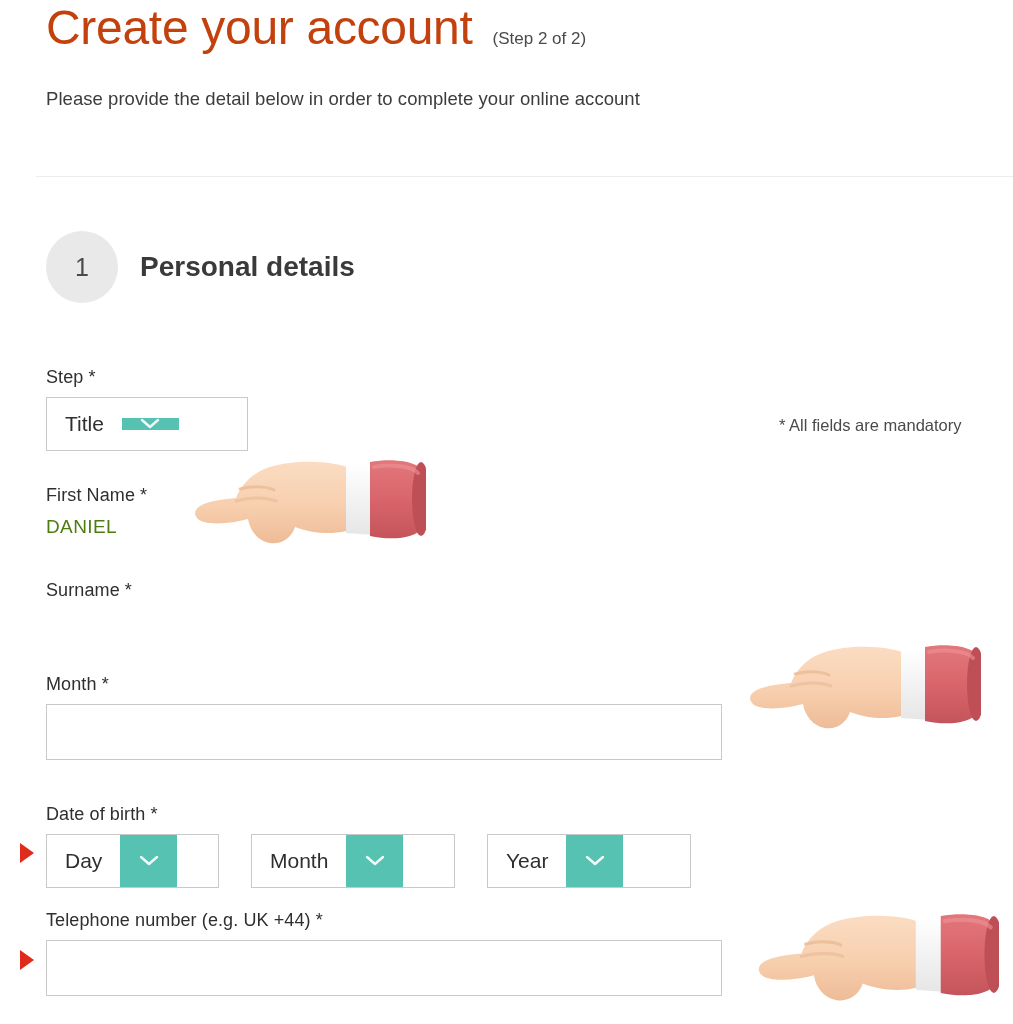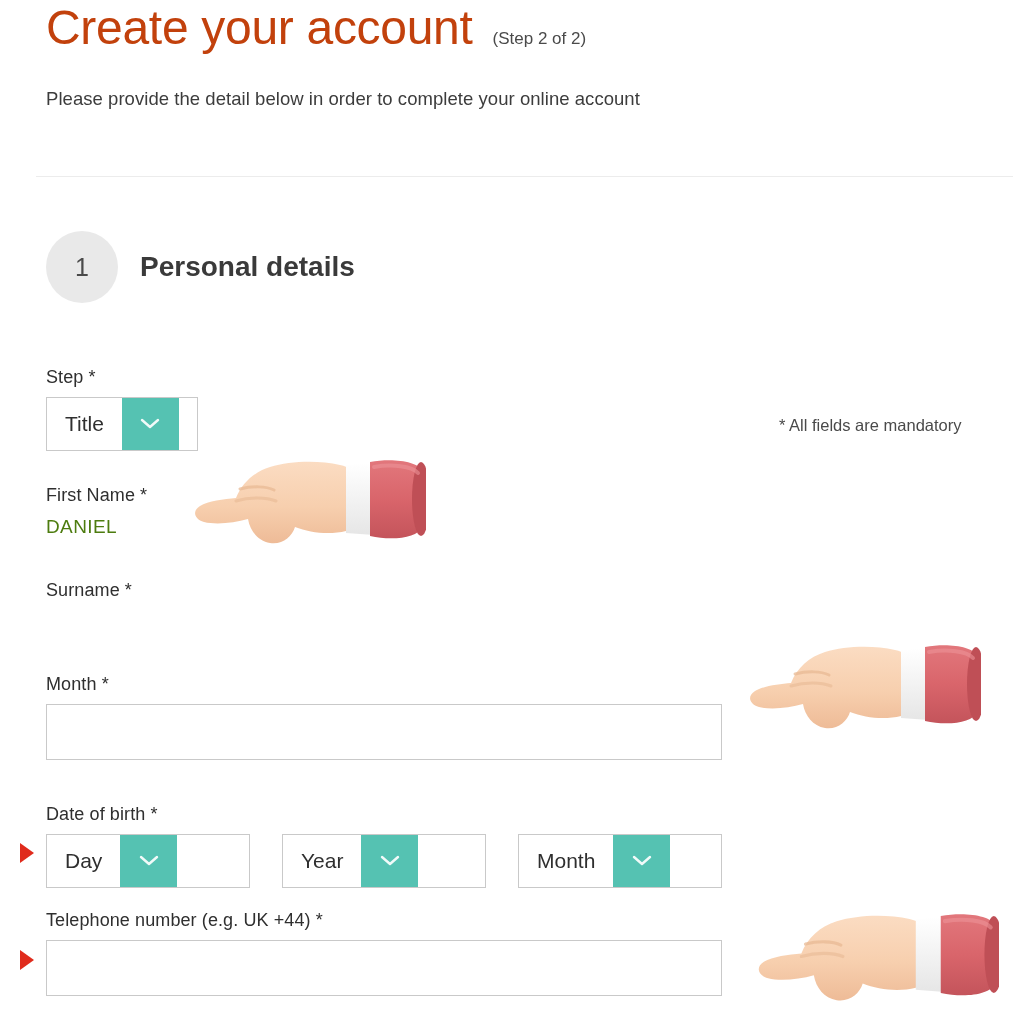--- a/index.html
+++ b/index.html
@@ -114,21 +114,21 @@
 
 <div class="section-head">
   <div class="step-badge">1</div>
   <div class="section-title">Personal details</div>
 </div>
 
 <div style="position:absolute; left:779px; top:416px; font-size:16.5px; color:#4a4a4a; white-space:nowrap;">* All fields are mandatory</div>
 
 <div style="position:absolute; left:46px; top:367px;">
   <div class="field-label">Step *</div>
-  <div class="select-box" style="width:152px;">
+  <div class="select-box" style="width:202px;align-items:center;">
     <div class="sel-text">Title</div>
     <div class="sel-arrow">
       <svg class="chev" width="20" height="12" viewBox="0 0 20 12" aria-hidden="true">
         <path d="M2 2 L10 9 L18 2" fill="none" stroke="#ffffff" stroke-width="2.4" stroke-linecap="round" stroke-linejoin="round" opacity="0.92"></path>
       </svg>
     </div>
   </div>
 </div>
 
 <div style="position:absolute; left:46px; top:485px;">
@@ -143,40 +143,40 @@
 
 <div style="position:absolute; left:46px; top:674px;">
   <div class="field-label">Month *</div>
   <div class="text-input"></div>
 </div>
 
 <div style="position:absolute; left:46px; top:792px;margin-top:12px;">
   <div class="field-label">Date of birth *</div>
   <div class="row-fields">
 
-    <div class="select-box" style="width:204px;">
+    <div class="select-box" style="width:173px;">
       <div class="sel-text">Day</div>
       <div class="sel-arrow">
         <svg class="chev" width="20" height="12" viewBox="0 0 20 12" aria-hidden="true">
           <path d="M2 2 L10 9 L18 2" fill="none" stroke="#ffffff" stroke-width="2.4" stroke-linecap="round" stroke-linejoin="round" opacity="0.92"></path>
         </svg>
       </div>
     </div>
 
     <div class="select-box" style="width:204px;">
-      <div class="sel-text">Year</div>
+      <div class="sel-text">Month</div>
       <div class="sel-arrow">
         <svg class="chev" width="20" height="12" viewBox="0 0 20 12" aria-hidden="true">
           <path d="M2 2 L10 9 L18 2" fill="none" stroke="#ffffff" stroke-width="2.4" stroke-linecap="round" stroke-linejoin="round" opacity="0.92"></path>
         </svg>
       </div>
     </div>
 
     <div class="select-box" style="width:204px;">
-      <div class="sel-text">Month</div>
+      <div class="sel-text">Year</div>
       <div class="sel-arrow">
         <svg class="chev" width="20" height="12" viewBox="0 0 20 12" aria-hidden="true">
           <path d="M2 2 L10 9 L18 2" fill="none" stroke="#ffffff" stroke-width="2.4" stroke-linecap="round" stroke-linejoin="round" opacity="0.92"></path>
         </svg>
       </div>
     </div>
 
   </div>
 </div>
 

